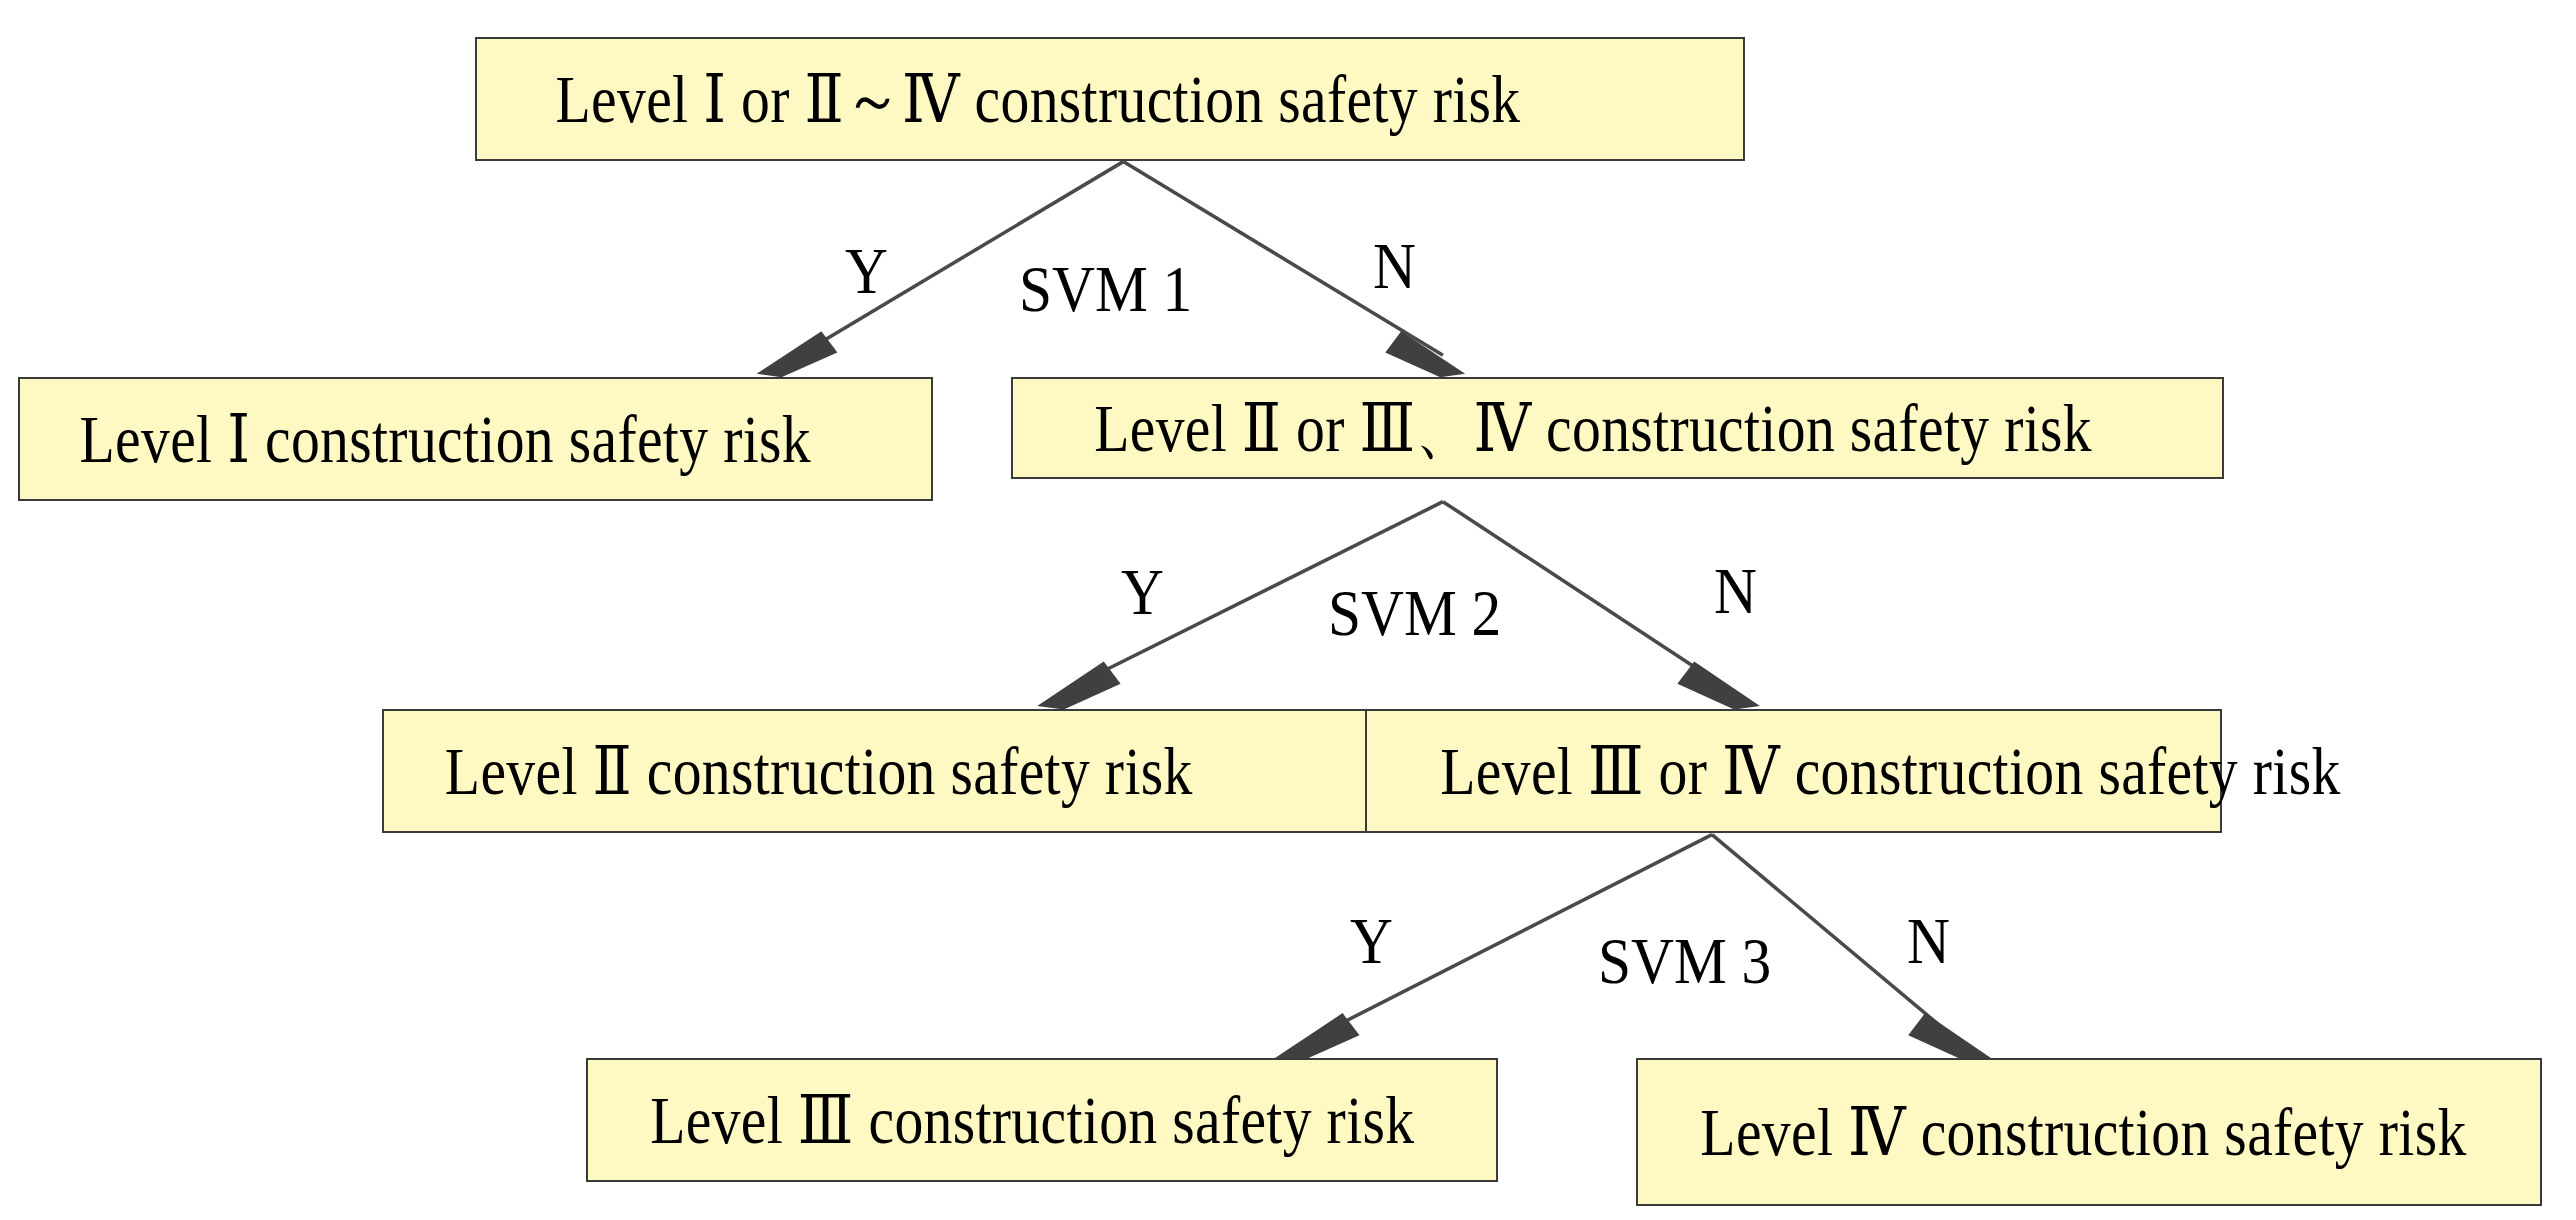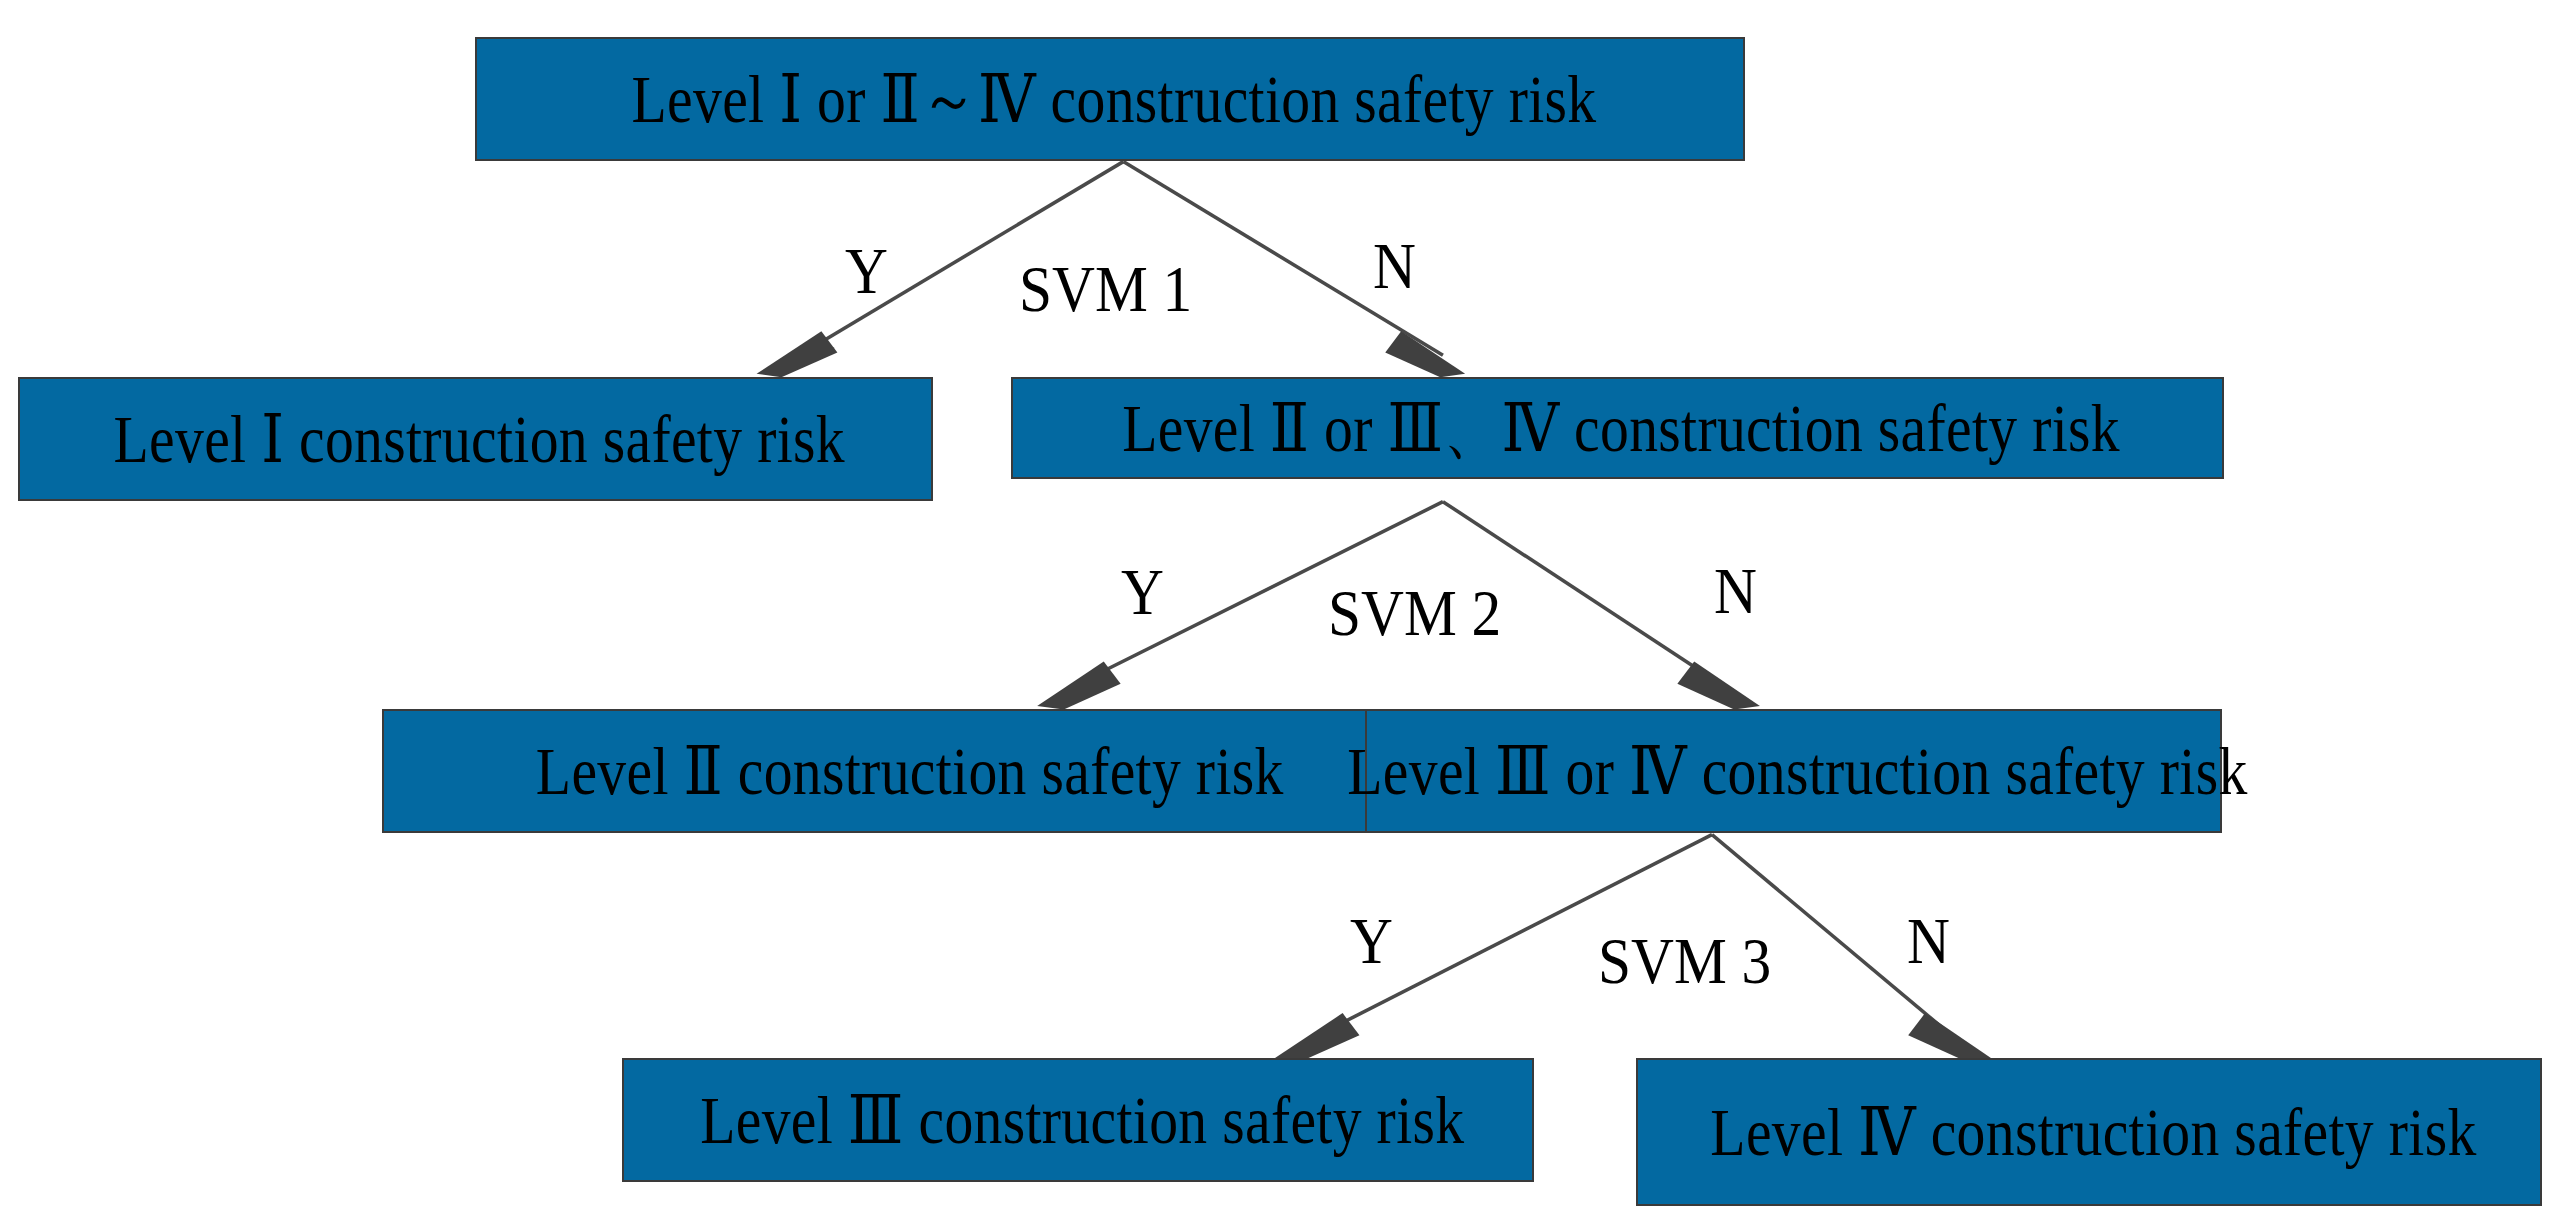--- a/index.html
+++ b/index.html
@@ -14,26 +14,25 @@
     position: relative;
     width: 2576px;
     height: 1220px;
     background: #ffffff;
     overflow: hidden;
   }
   .node {
     position: absolute;
     box-sizing: border-box;
     border: 2.7px solid #3a3a3a;
-    background: #0369a1;
+    background: #fef9c3;
     display: flex;
     align-items: center;
-    justify-content: center;
+    justify-content: flex-start;
     z-index: 3;
-    padding-left: 8px;
   }
   .node-label {
     font-family: "Liberation Serif", "DejaVu Serif", serif;
     color: #000000;
     white-space: nowrap;
     font-size: 67px;
     line-height: 1;
     letter-spacing: 0.4px;
     transform: scaleX(0.86);
     transform-origin: center center;
@@ -133,21 +132,21 @@
   </div>
 
   <div class="node" style="left:1365px; top:709px; width:857px; height:124px;">
     <span class="node-label">Level Ⅲ or Ⅳ construction safety risk</span>
   </div>
 
   <div class="edge-label" style="left:1350px; top:908px;">Y</div>
   <div class="svm-label" style="left:1598px; top:928px;">SVM 3</div>
   <div class="edge-label" style="left:1907px; top:908px;">N</div>
 
-  <div class="node" style="left:586px; top:1058px; width:912px; height:124px;margin-left:36px;">
+  <div class="node" style="left:586px; top:1058px; width:912px; height:124px;">
     <span class="node-label">Level Ⅲ construction safety risk</span>
   </div>
 
   <div class="node" style="left:1636px; top:1058px; width:906px; height:148px;">
     <span class="node-label">Level Ⅳ construction safety risk</span>
   </div>
 
 </div>
 
 

